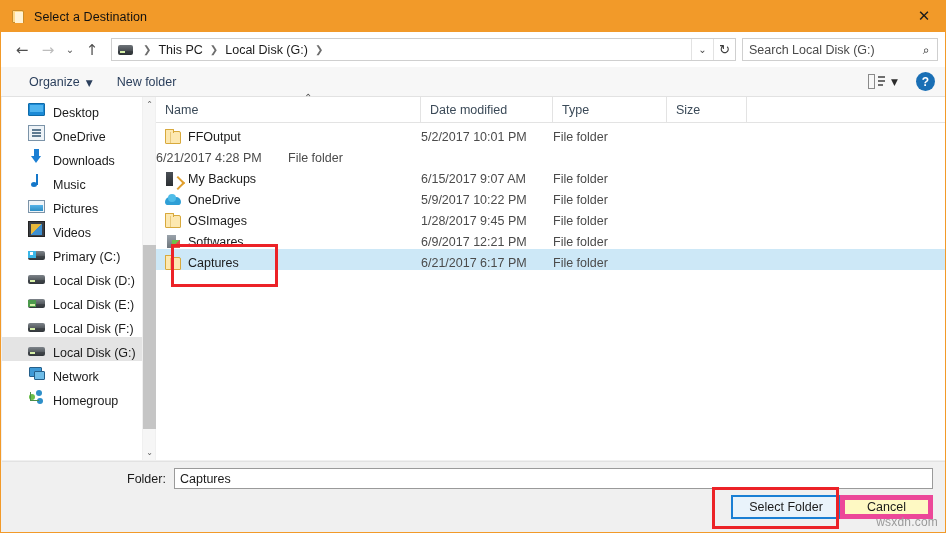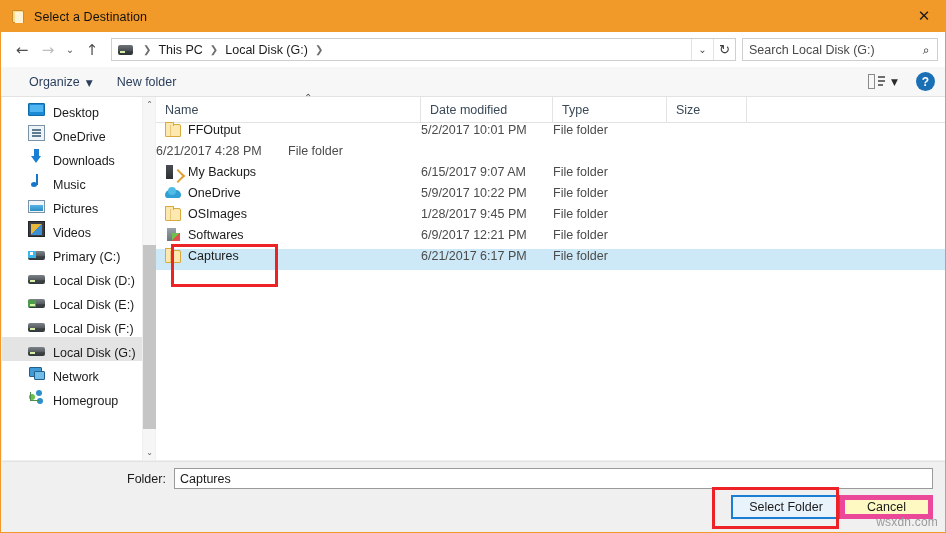--- a/index.html
+++ b/index.html
@@ -284,21 +284,21 @@
   #colh-date { width: 132px; }
   #colh-type { width: 114px; }
   #colh-size { width: 80px; }
   #sort-caret {
     position: absolute; left: 148px; top: -5px;
     font-family: "DejaVu Sans", sans-serif;
     font-size: 10px; color: #555;
   }
 
   .frow {
-    height: 21px; display: flex; align-items: flex-start;
+    height: 21px; display: flex; align-items: flex-end;
     font-size: 12.5px; color: #2b2b2b;
   }
   .frow.selected { background: #cde8f7; }
   .fc-name {
     width: 265px; display: flex; align-items: center; gap: 7px;
     padding-left: 9px; color: #1b1b1b;
   }
   .fc-date { width: 132px; color: #4b4b4b; }
   .fc-type { width: 114px; color: #4b4b4b; }
   .fc-size { width: 80px; color: #4b4b4b; }

